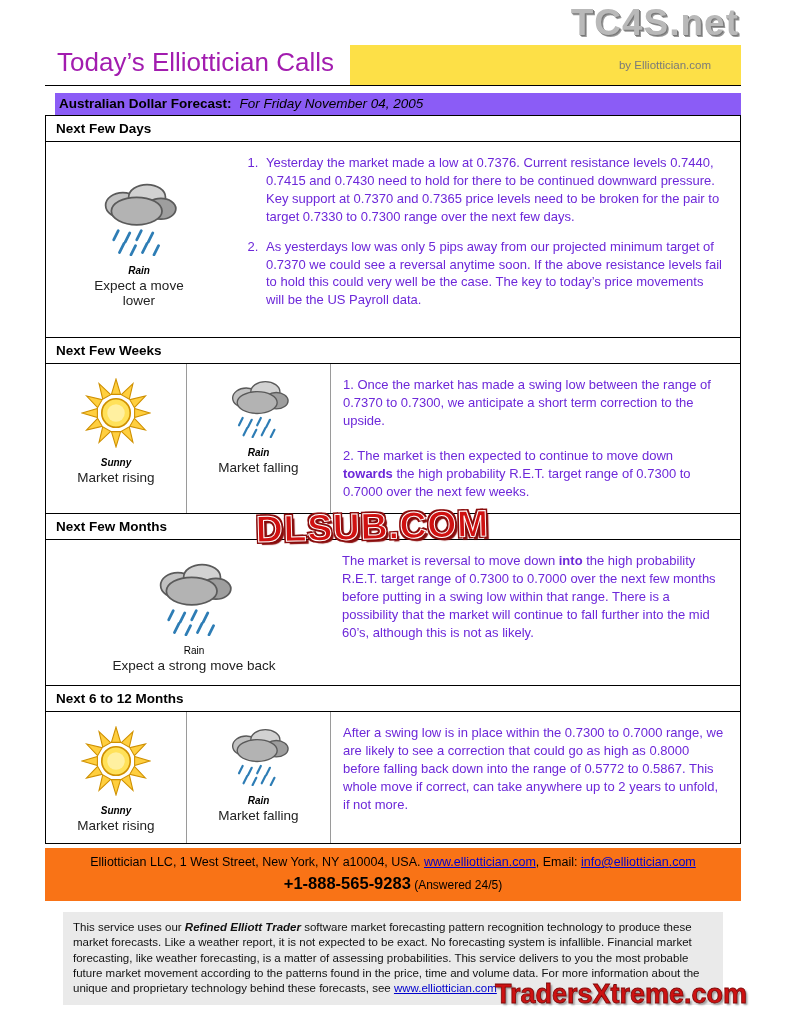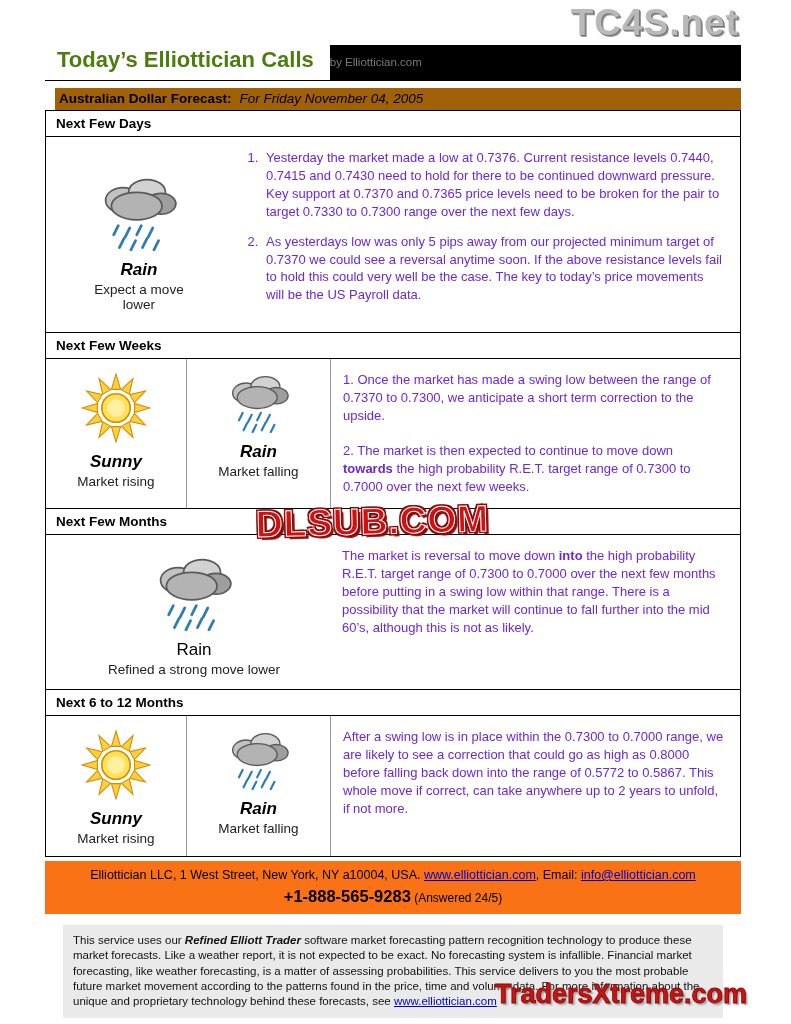--- a/index.html
+++ b/index.html
@@ -25,33 +25,33 @@
     color: #b9b9b9;
     text-shadow: 1px 1px 0 #777, 2px 2px 0 #9a9a9a;
     padding-right: 2px;
   }
   .title-row {
     display: flex; align-items: stretch;
     border-bottom: 1px solid #000;
     margin-top: 2px;
   }
   .title {
-    font-size: 22px; font-weight: 700; color: #4d7c0f;
+    font-size: 26px; font-weight: 400; color: #a21caf;
     padding: 2px 16px 7px 12px;
     white-space: nowrap;
   }
   .title-band {
-    flex: 1; background: #000000;
-    display: flex; align-items: center; justify-content: flex-start;
+    flex: 1; background: #fde047;
+    display: flex; align-items: center; justify-content: flex-end;
     padding-right: 30px;
   }
   .byline { font-size: 11.5px; color: #7a7a7a; }
 
   .forecast-strip {
-    background: #a16207;
+    background: #8b5cf6;
     margin: 7px 0 0 10px;
     padding: 3px 10px 4px 4px;
     font-size: 13.5px;
   }
   .f-label { font-weight: bold; }
   .f-date { font-style: italic; margin-left: 8px; }
 
   
   .table { border: 1px solid #000; background: #fff; }
   .sec-header {
@@ -84,21 +84,21 @@
   }
   .weeks .cell-sm2 { width: 144px; }
   .weeks .text-cell { flex: 1; padding: 12px 14px 12px 12px; }
   .weeks .text-cell p + p { margin-top: 17px; }
 
   
   .months { padding: 10px 0 12px 0; }
   .months .icon-cell { width: 296px; text-align: center; padding-top: 10px; }
   .months .text-cell { flex: 1; padding: 2px 16px 4px 0; }
 
-  .wlabel { font-weight: bold; font-style: italic; font-size: 17px; margin-top: 5px; }
+  .wlabel { font-weight: bold; font-style: italic; font-size: 10px; margin-top: 5px; }
   .wlabel.plain { font-weight: 400; font-style: normal; }
   .wcaption { font-size: 13.5px; color: #222; margin-top: 2px; }
 
   .wicon-lg { width: 96px; height: 76px; }
   .wicon    { width: 74px; height: 60px; }
   .wicon-sun{ width: 74px; height: 70px; }
 
   
   .footer {
     background: #f97316; margin-top: 4px;
@@ -244,21 +244,21 @@
     <div class="sec-header bt">
       <span>Next Few Months</span>
       <div class="wm-center">DLSUB.COM</div>
     </div>
     <div class="sec-content flexrow months">
       <div class="icon-cell">
         <svg class="wicon-lg" viewBox="0 0 80 66">
             <use href="#sym-rain"></use>
           </svg>
         <div class="wlabel plain">Rain</div>
-        <div class="wcaption">Refined a strong move lower</div>
+        <div class="wcaption">Expect a strong move back</div>
       </div>
       <div class="text-cell body-text">
         <p><span>The market is reversal to move down </span><b>into</b><span> the high probability R.E.T. target range of 0.7300 to 0.7000 over the next few months before putting in a swing low within that range.  There is a possibility that the market will continue to fall further into the mid 60’s, although this is not as likely.</span></p>
       </div>
     </div>
 
     <div class="sec-header bt">Next 6 to 12 Months</div>
     <div class="sec-content flexrow weeks">
       <div class="cell-sm">
         <svg class="wicon-sun" viewBox="0 0 64 64">

